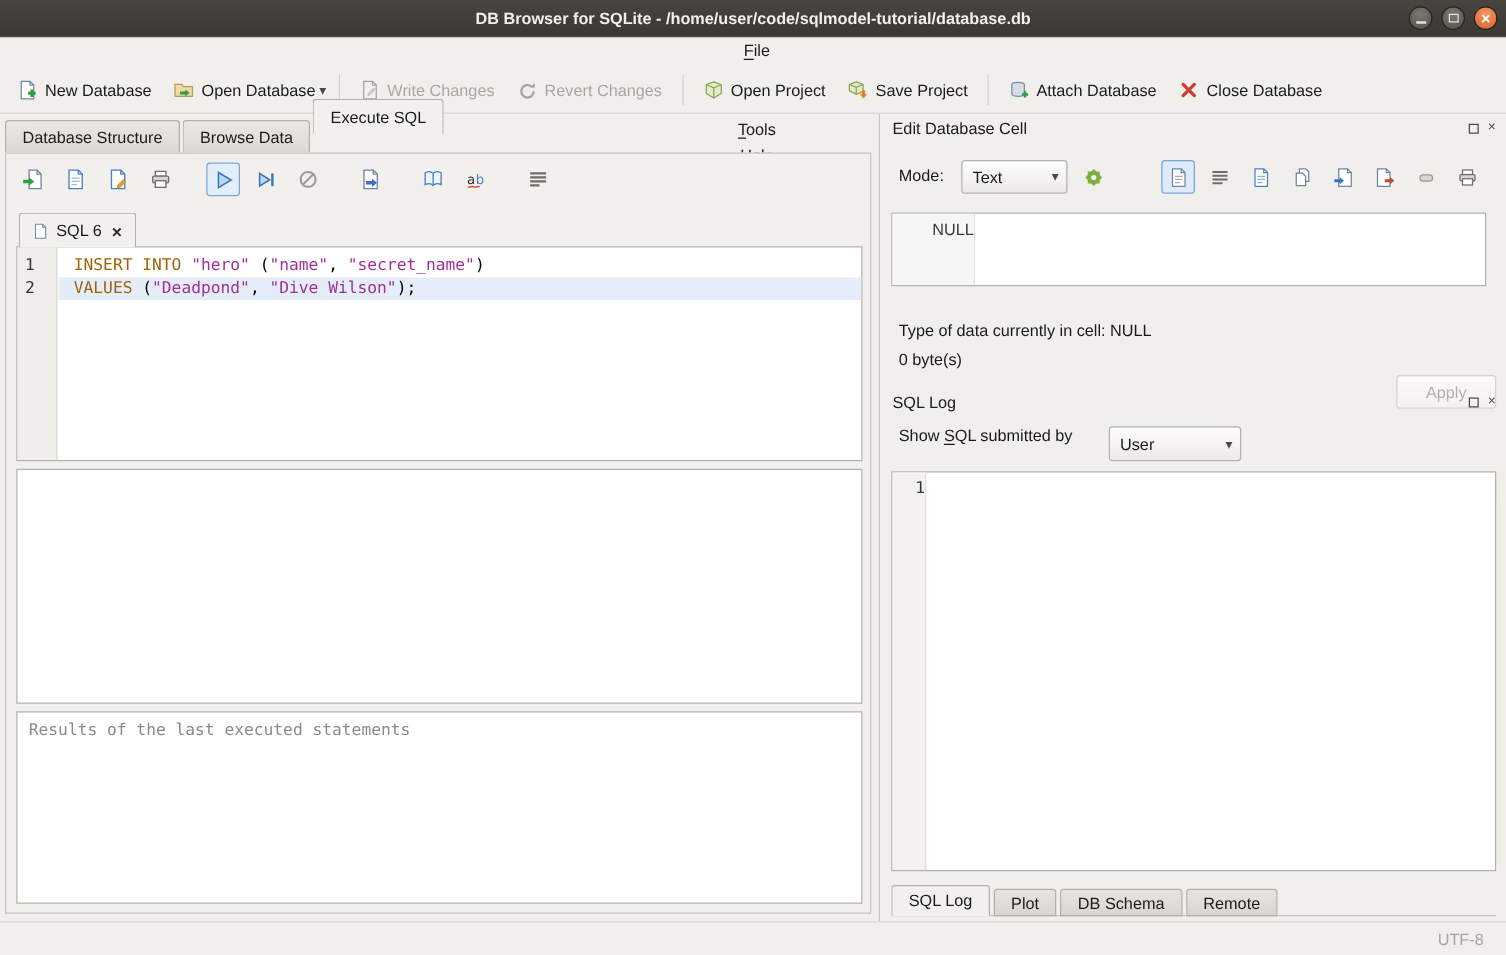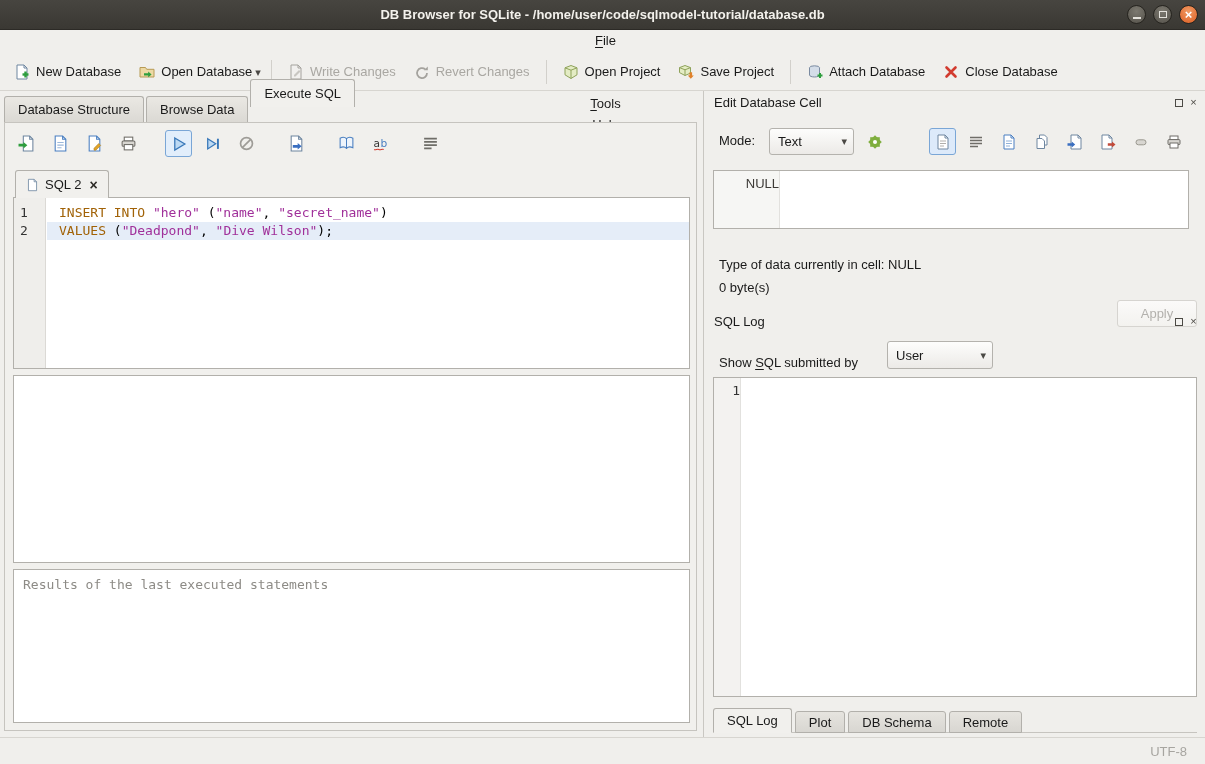--- a/index.html
+++ b/index.html
@@ -21,21 +21,21 @@
   .wbtn .box{width:8px;height:7px;border:1px solid #e4e2dc;}
   .wbtn.close{background:radial-gradient(circle at 50% 32%,#f09a63,#dd5f24);color:#fff;font-weight:bold;font-size:13px;}
   
   .menubar{position:absolute;left:0;top:30px;width:100%;height:24px;background:#f0efec;
     display:flex;align-items:center;padding-left:6px;flex-direction:column;}
   .menu-item{padding:3px 11px;cursor:default;}
   .accel{text-decoration:underline;text-underline-offset:2px;}
   
   .toolbar{position:absolute;left:0;top:54px;width:100%;height:37px;background:#f0efec;
     border-bottom:1px solid #d7d5d0;display:flex;align-items:center;padding:0 5px;}
-  .tbtn{display:flex;align-items:flex-start;gap:6px;padding:5px 9px;border-radius:3px;white-space:nowrap;}
+  .tbtn{display:flex;align-items:center;gap:6px;padding:5px 9px;border-radius:3px;white-space:nowrap;}
   .tbtn.disabled .tlabel{color:#a9a7a2;}
   .darrow{padding:5px 3px 5px 0;margin-left:-6px;color:#4a4844;font-size:11px;}
   .tsep{width:1px;height:24px;background:#d2d0cb;margin:0 7px;flex:none;}
   .svg16{display:block;}
   
   .left-pane{position:absolute;left:0;top:91px;width:668px;height:646px;}
   .right-pane{position:absolute;left:703px;top:91px;width:502px;height:646px;border-left:1px solid #c9c7c2;text-align:right;}
   
   .ltabs{position:absolute;left:4px;top:4px;height:28px;display:flex;align-items:flex-end;z-index:3;}
   .ltab{height:26px;margin-bottom:1px;display:flex;align-items:center;padding:0 13px;
@@ -331,21 +331,21 @@
           </div>
       </div>
 
       <div class="doctab">
         <span>
             <svg class="svg16" width="13" height="14" viewBox="0 0 16 16">
               <path d="M3 1h7l3 3v11H3z" fill="#fff" stroke="#6e86a0"></path>
               <path d="M10 1v3h3" fill="none" stroke="#6e86a0"></path>
             </svg>
           </span>
-        <span>SQL 2</span>
+        <span>SQL 6</span>
         <span class="x">×</span>
       </div>
 
       <div class="editor-box">
         <div class="gutter">
           <div class="ln">1</div>
           <div class="ln">2</div>
         </div>
         <div class="code">
           <div class="code-line"><span class="kw">INSERT INTO</span><span class="pln"> </span><span class="str">"hero"</span><span class="pln"> (</span><span class="str">"name"</span><span class="pln">, </span><span class="str">"secret_name"</span><span class="pln">)</span></div>
@@ -470,21 +470,21 @@
       </div>
 
     <div class="rp-title" style="top:223px;">SQL Log</div>
     <div class="mini-icons" style="top:225px;">
       <div class="mini">
           <span class="sq"></span>
         </div>
       <div class="mini">×</div>
     </div>
 
-    <div class="info-line" style="top:264px;"><span>Show </span><span class="accel">S</span><span>QL submitted by</span></div>
+    <div class="info-line" style="top:250px;"><span>Show </span><span class="accel">S</span><span>QL submitted by</span></div>
     <div class="combo" style="left:183px;top:250px;width:106px;height:28px;">
       <span>User</span>
       <span class="ar">▾</span>
     </div>
     <div class="btn" style="left:413px;top:251px;width:80px;">
         <span><span class="accel">C</span><span>lear</span></span>
       </div>
 
     <div class="log-box">
       <div class="log-gutter"><span>1</span></div>

